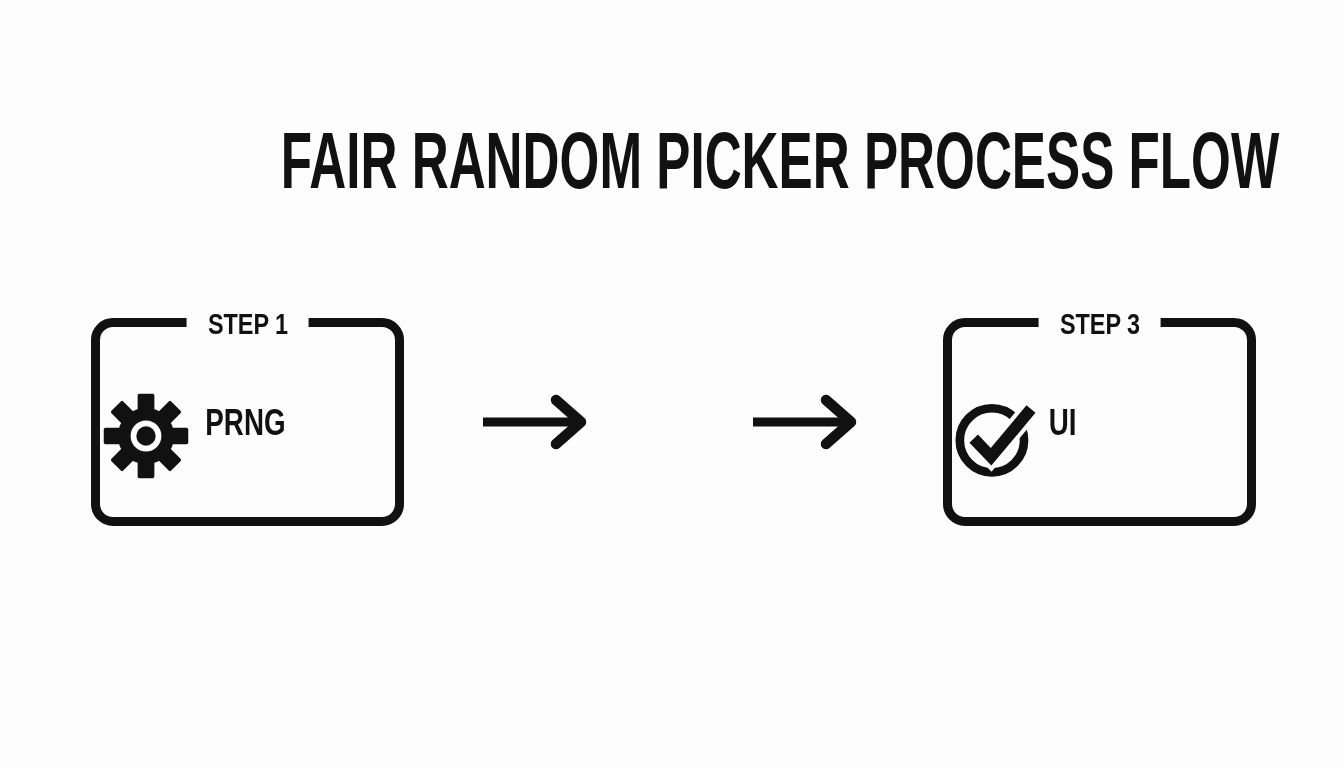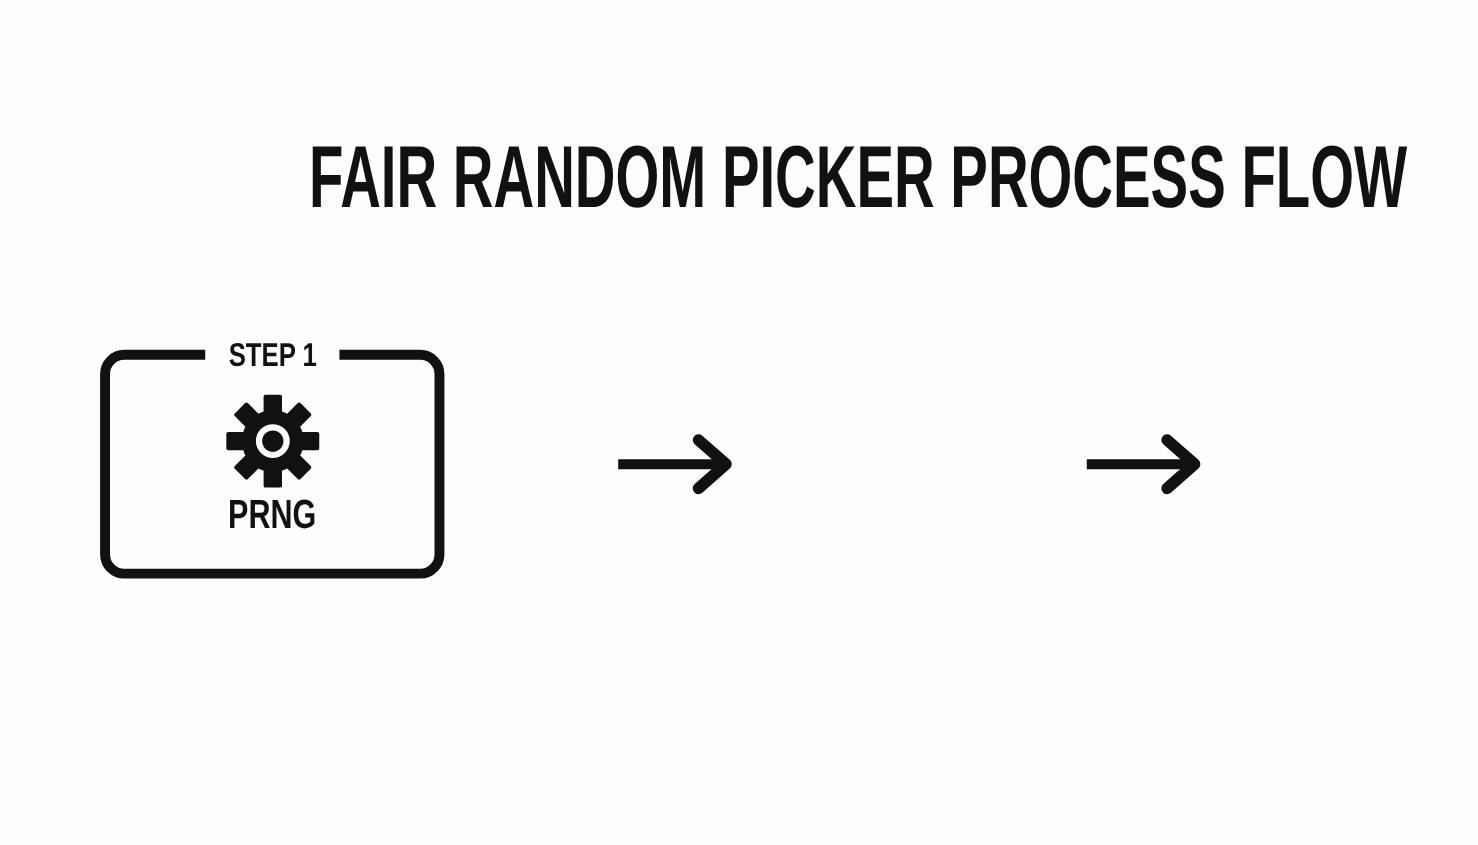--- a/index.html
+++ b/index.html
@@ -48,21 +48,21 @@
     align-items: center;
   }
   .step-box {
     position: relative;
     box-sizing: border-box;
     width: 313px;
     height: 208px;
     border: 9px solid #111;
     border-radius: 22px;
     display: flex;
-    flex-direction: column;
+    flex-direction: row;
     align-items: center;
     flex: 0 0 auto;
     background: transparent;
   }
   .step-label {
     position: absolute;
     top: -20px;
     left: 50%;
     transform: translateX(-50%);
     background: #fdfdfd;
@@ -153,15 +153,30 @@
     </div>
 
 
     <div class="arrow">
       <svg width="113" height="64" viewBox="0 0 113 64" aria-hidden="true">
         <path d="M1 32 H95" stroke="#111" stroke-width="9" fill="none"></path>
         <path d="M74 10 L99 32 L74 54" stroke="#111" stroke-width="10.5" fill="none" stroke-linecap="round" stroke-linejoin="round"></path>
       </svg>
     </div>
 
+    <div class="step-box">
+      <div class="step-label">
+        <span class="condensed">STEP 3</span>
+      </div>
+      <div class="step-icon">
+        <svg width="98" height="92" viewBox="0 0 106 100" aria-hidden="true">
+          <circle cx="46" cy="55" r="37" fill="none" stroke="#111" stroke-width="10"></circle>
+          <path d="M25 53 L45 74 L91 19" fill="none" stroke="#fdfdfd" stroke-width="23"></path>
+          <path d="M25 53 L45 74 L91 19" fill="none" stroke="#111" stroke-width="13.5"></path>
+        </svg>
+      </div>
+      <div class="step-name">
+        <span class="condensed">UI</span>
+      </div>
+    </div>
 
   </div>
 </div>
 
 </body></html>

